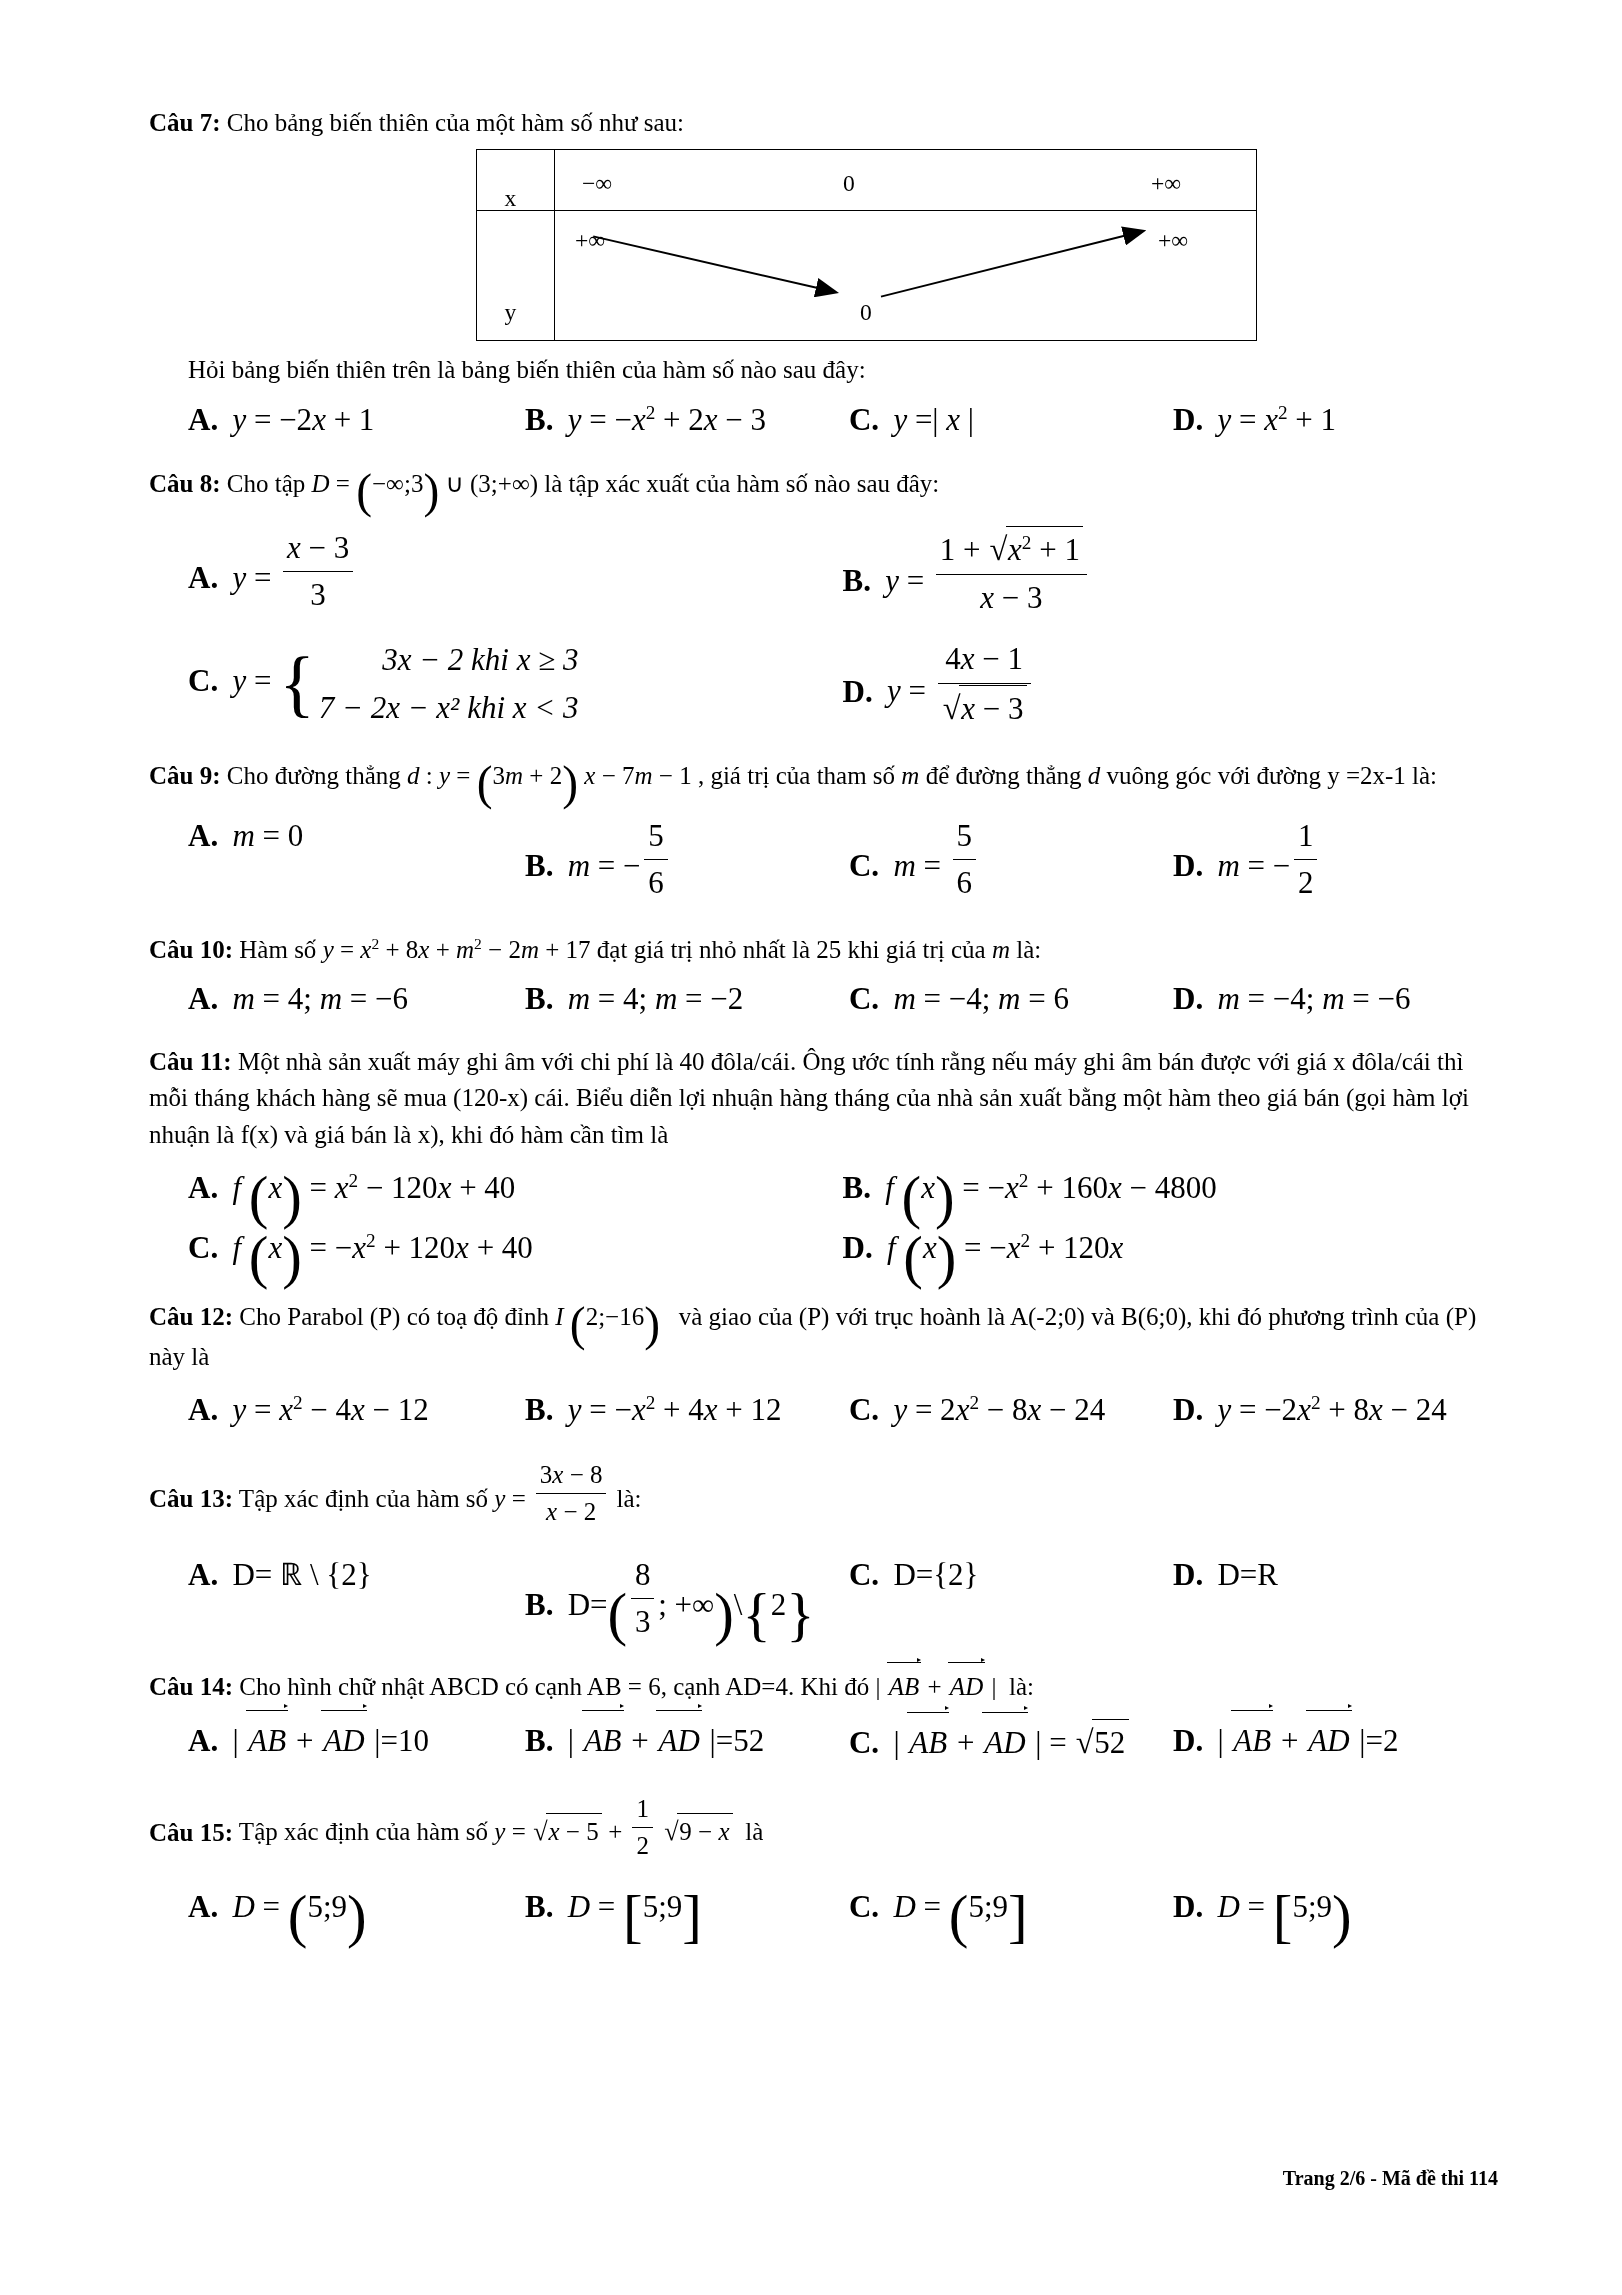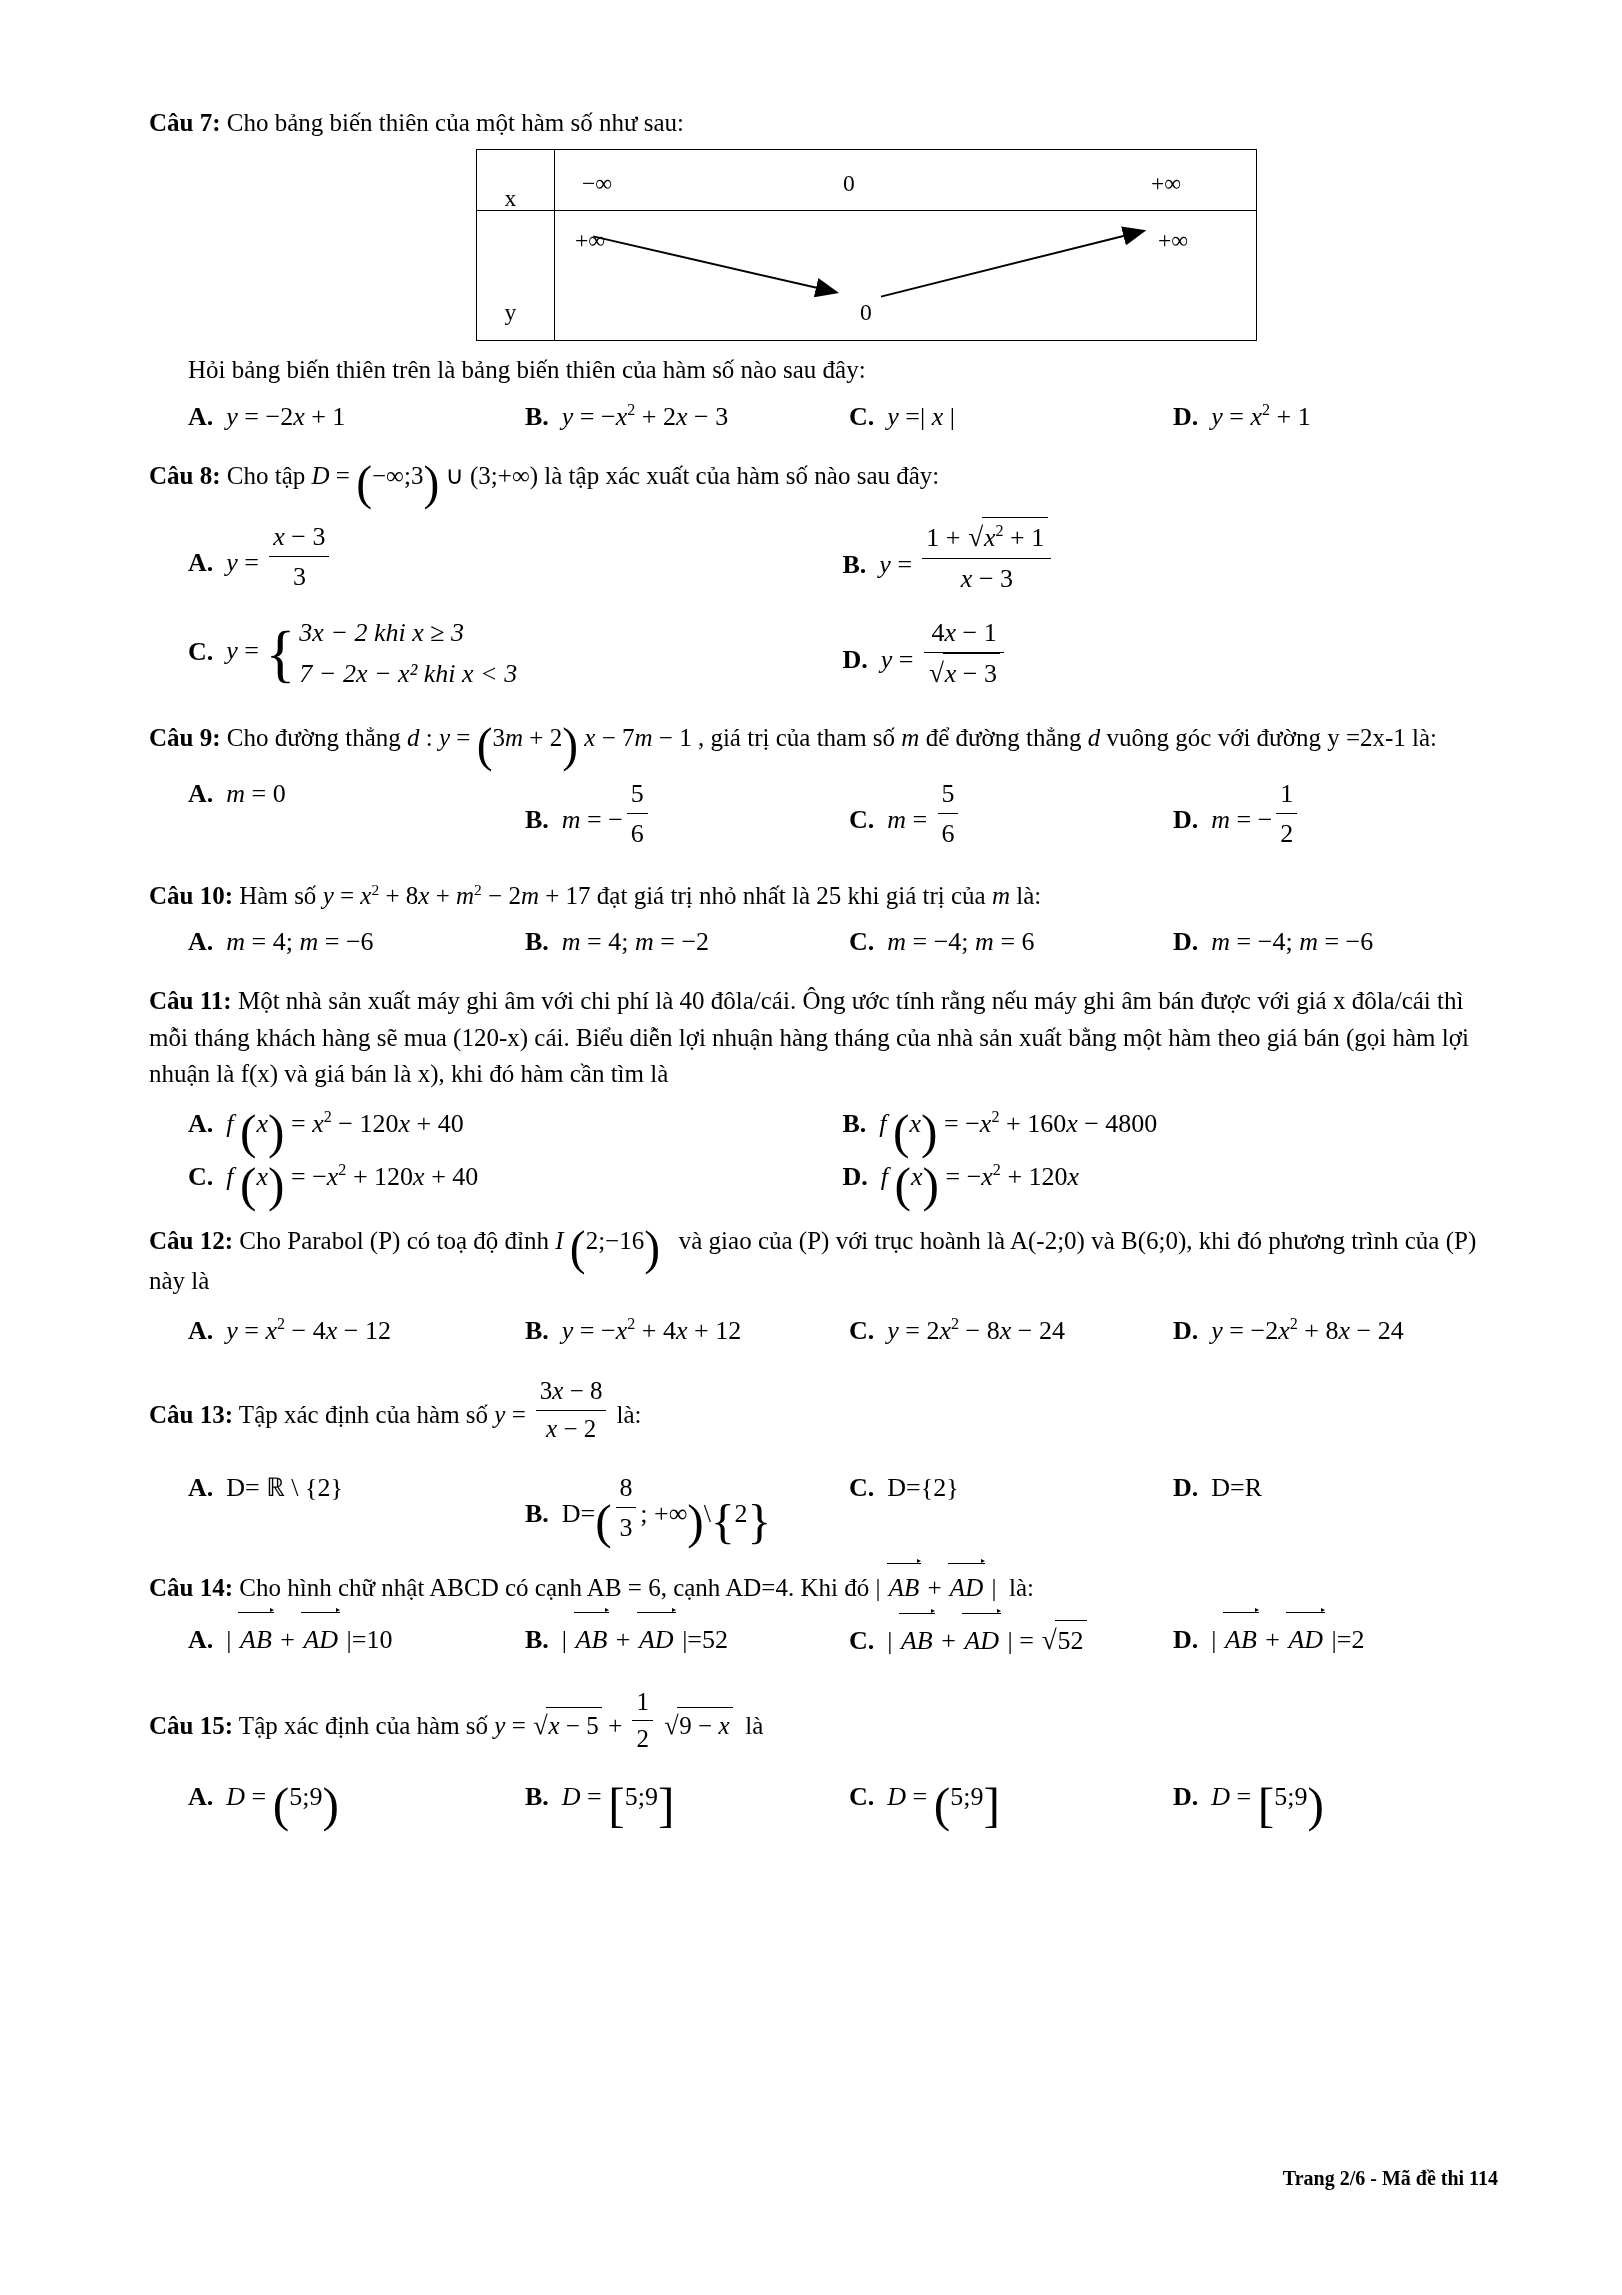--- a/index.html
+++ b/index.html
@@ -31,21 +31,21 @@
   .q {
     margin-bottom: 17px;
     font-size: 25px;
     line-height: 1.45;
   }
   .qlabel { font-weight: bold; }
   .indent { padding-left: 39px; }
   .row {
     display: flex;
     align-items: flex-start;
-    font-size: 26px;
+    font-size: 31px;
     line-height: 1.5;
   }
   .row > div { box-sizing: border-box; }
 
   
   .opt4 > div { width: 25%; }
   .opt4-a { width: 26% !important; }
   .opt2 > div { width: 50%; }
 
   .optlead { font-weight: bold; font-style: normal; margin-right: 6.5px; }
@@ -105,21 +105,21 @@
     align-items: center;
     vertical-align: middle;
   }
   .brace .bar {
     font-size: 2.4em;
     line-height: 0.8;
     font-family: "Liberation Serif", serif;
     margin-right: 3.9px;
   }
   .brace .lines { display: inline-block; }
-  .brace .lines > div { line-height: 1.55; white-space: nowrap;}
+  .brace .lines > div { line-height: 1.55; white-space: nowrap; text-align: right;}
 
   .bigpar {
     font-size: 1.9em;
     line-height: 0.6;
     vertical-align: -0.32em;
     font-family: "Liberation Serif", serif;
   }
 
   
   .vartable {

